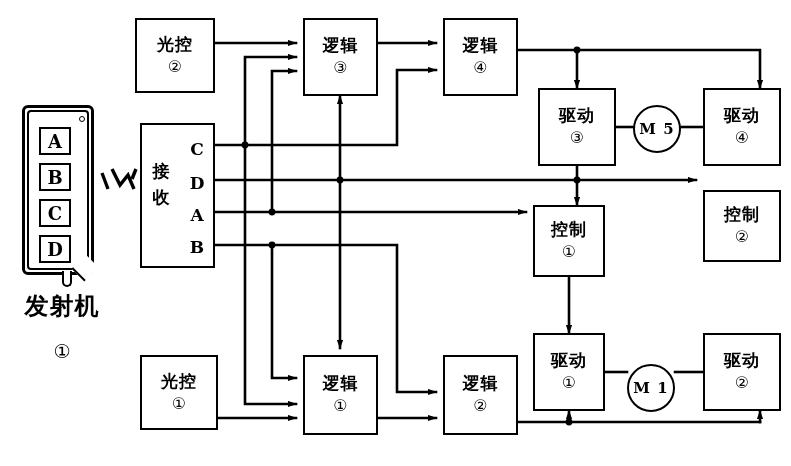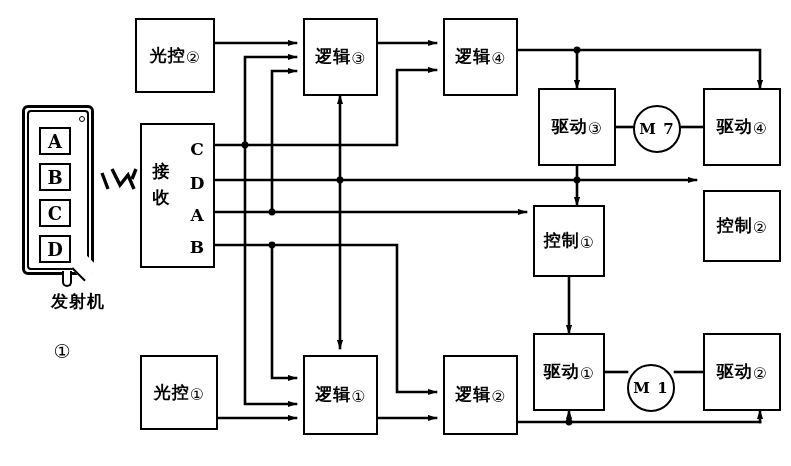--- a/index.html
+++ b/index.html
@@ -2,21 +2,21 @@
 <html><head>
 <meta charset="utf-8">
 <style>
   html,body{margin:0;padding:0;background:#fff;}
   body{width:791px;height:466px;position:relative;overflow:hidden;
        font-family:"DejaVu Sans","Liberation Sans",sans-serif;color:#000;}
   #stage{position:absolute;left:0;top:0;width:791px;height:466px;}
   #wires{position:absolute;left:0;top:0;width:791px;height:466px;}
 
   .blk{position:absolute;border:2.5px solid #000;background:#fff;
-       display:flex;flex-direction:row;align-items:center;justify-content:center;
+       display:flex;flex-direction:column;align-items:center;justify-content:center;
        box-sizing:border-box;z-index:5;}
   .blk .cn{font-size:17px;font-weight:bold;line-height:1.05;letter-spacing:1px;}
   .blk .num{font-size:16px;line-height:1.05;margin-top:5px;}
 
   .motor{position:absolute;border:2.5px solid #000;border-radius:50%;
          background:#fff;display:flex;align-items:center;justify-content:center;
          font-size:15px;font-weight:bold;font-family:"DejaVu Serif","Liberation Serif",serif;
          letter-spacing:1px;z-index:6;box-sizing:border-box;}
 
   
@@ -39,22 +39,22 @@
            font-family:"DejaVu Serif","Liberation Serif",serif;font-size:18px;font-weight:bold;
            background:#fff;}
   #tx .led{position:absolute;right:9px;top:11px;width:6px;height:6px;border:1.6px solid #000;
            border-radius:50%;box-sizing:border-box;}
   #tx .corner{position:absolute;right:-1px;bottom:3px;width:18px;height:18px;
               background:#fff;border-left:2px solid #000;transform:rotate(-45deg);
               transform-origin:center;}
   #tx .stub{position:absolute;left:40px;top:166px;width:10px;height:16px;
             border:2.5px solid #000;border-top:none;border-radius:0 0 6px 6px;
             box-sizing:border-box;background:#fff;}
-  #txLabel{position:absolute;left:32px;top:290px;width:92px;text-align:center;
-           font-size:17px;font-weight:bold;letter-spacing:1px;}
+  #txLabel{position:absolute;left:16px;top:290px;width:92px;text-align:center;
+           font-size:24px;font-weight:bold;letter-spacing:1px;}
   #figNum{position:absolute;left:42px;top:340px;width:40px;text-align:center;font-size:19px;}
   #rf{position:absolute;left:98px;top:163px;width:42px;height:40px;}
 </style>
 </head>
 <body>
 
 <div id="stage">
 
   <svg id="wires" viewBox="0 0 791 466" width="791" height="466">
     <defs>
@@ -193,17 +193,17 @@
       <div class="blk" style="left: 303px; top: 355px; width: 75px; height: 80px;">
         <div class="cn">逻辑</div>
         <div class="num">①</div>
       </div>
       <div class="blk" style="left: 443px; top: 355px; width: 75px; height: 80px;">
         <div class="cn">逻辑</div>
         <div class="num">②</div>
       </div>
     </div>
   <div id="motorLayer">
-      <div class="motor" style="left: 633px; top: 105px; width: 48px; height: 48px;">M 7</div>
+      <div class="motor" style="left: 633px; top: 105px; width: 48px; height: 48px;">M 5</div>
       <div class="motor" style="left: 627px; top: 364px; width: 48px; height: 48px;">M 1</div>
     </div>
 
 </div>
 
 </body></html>

